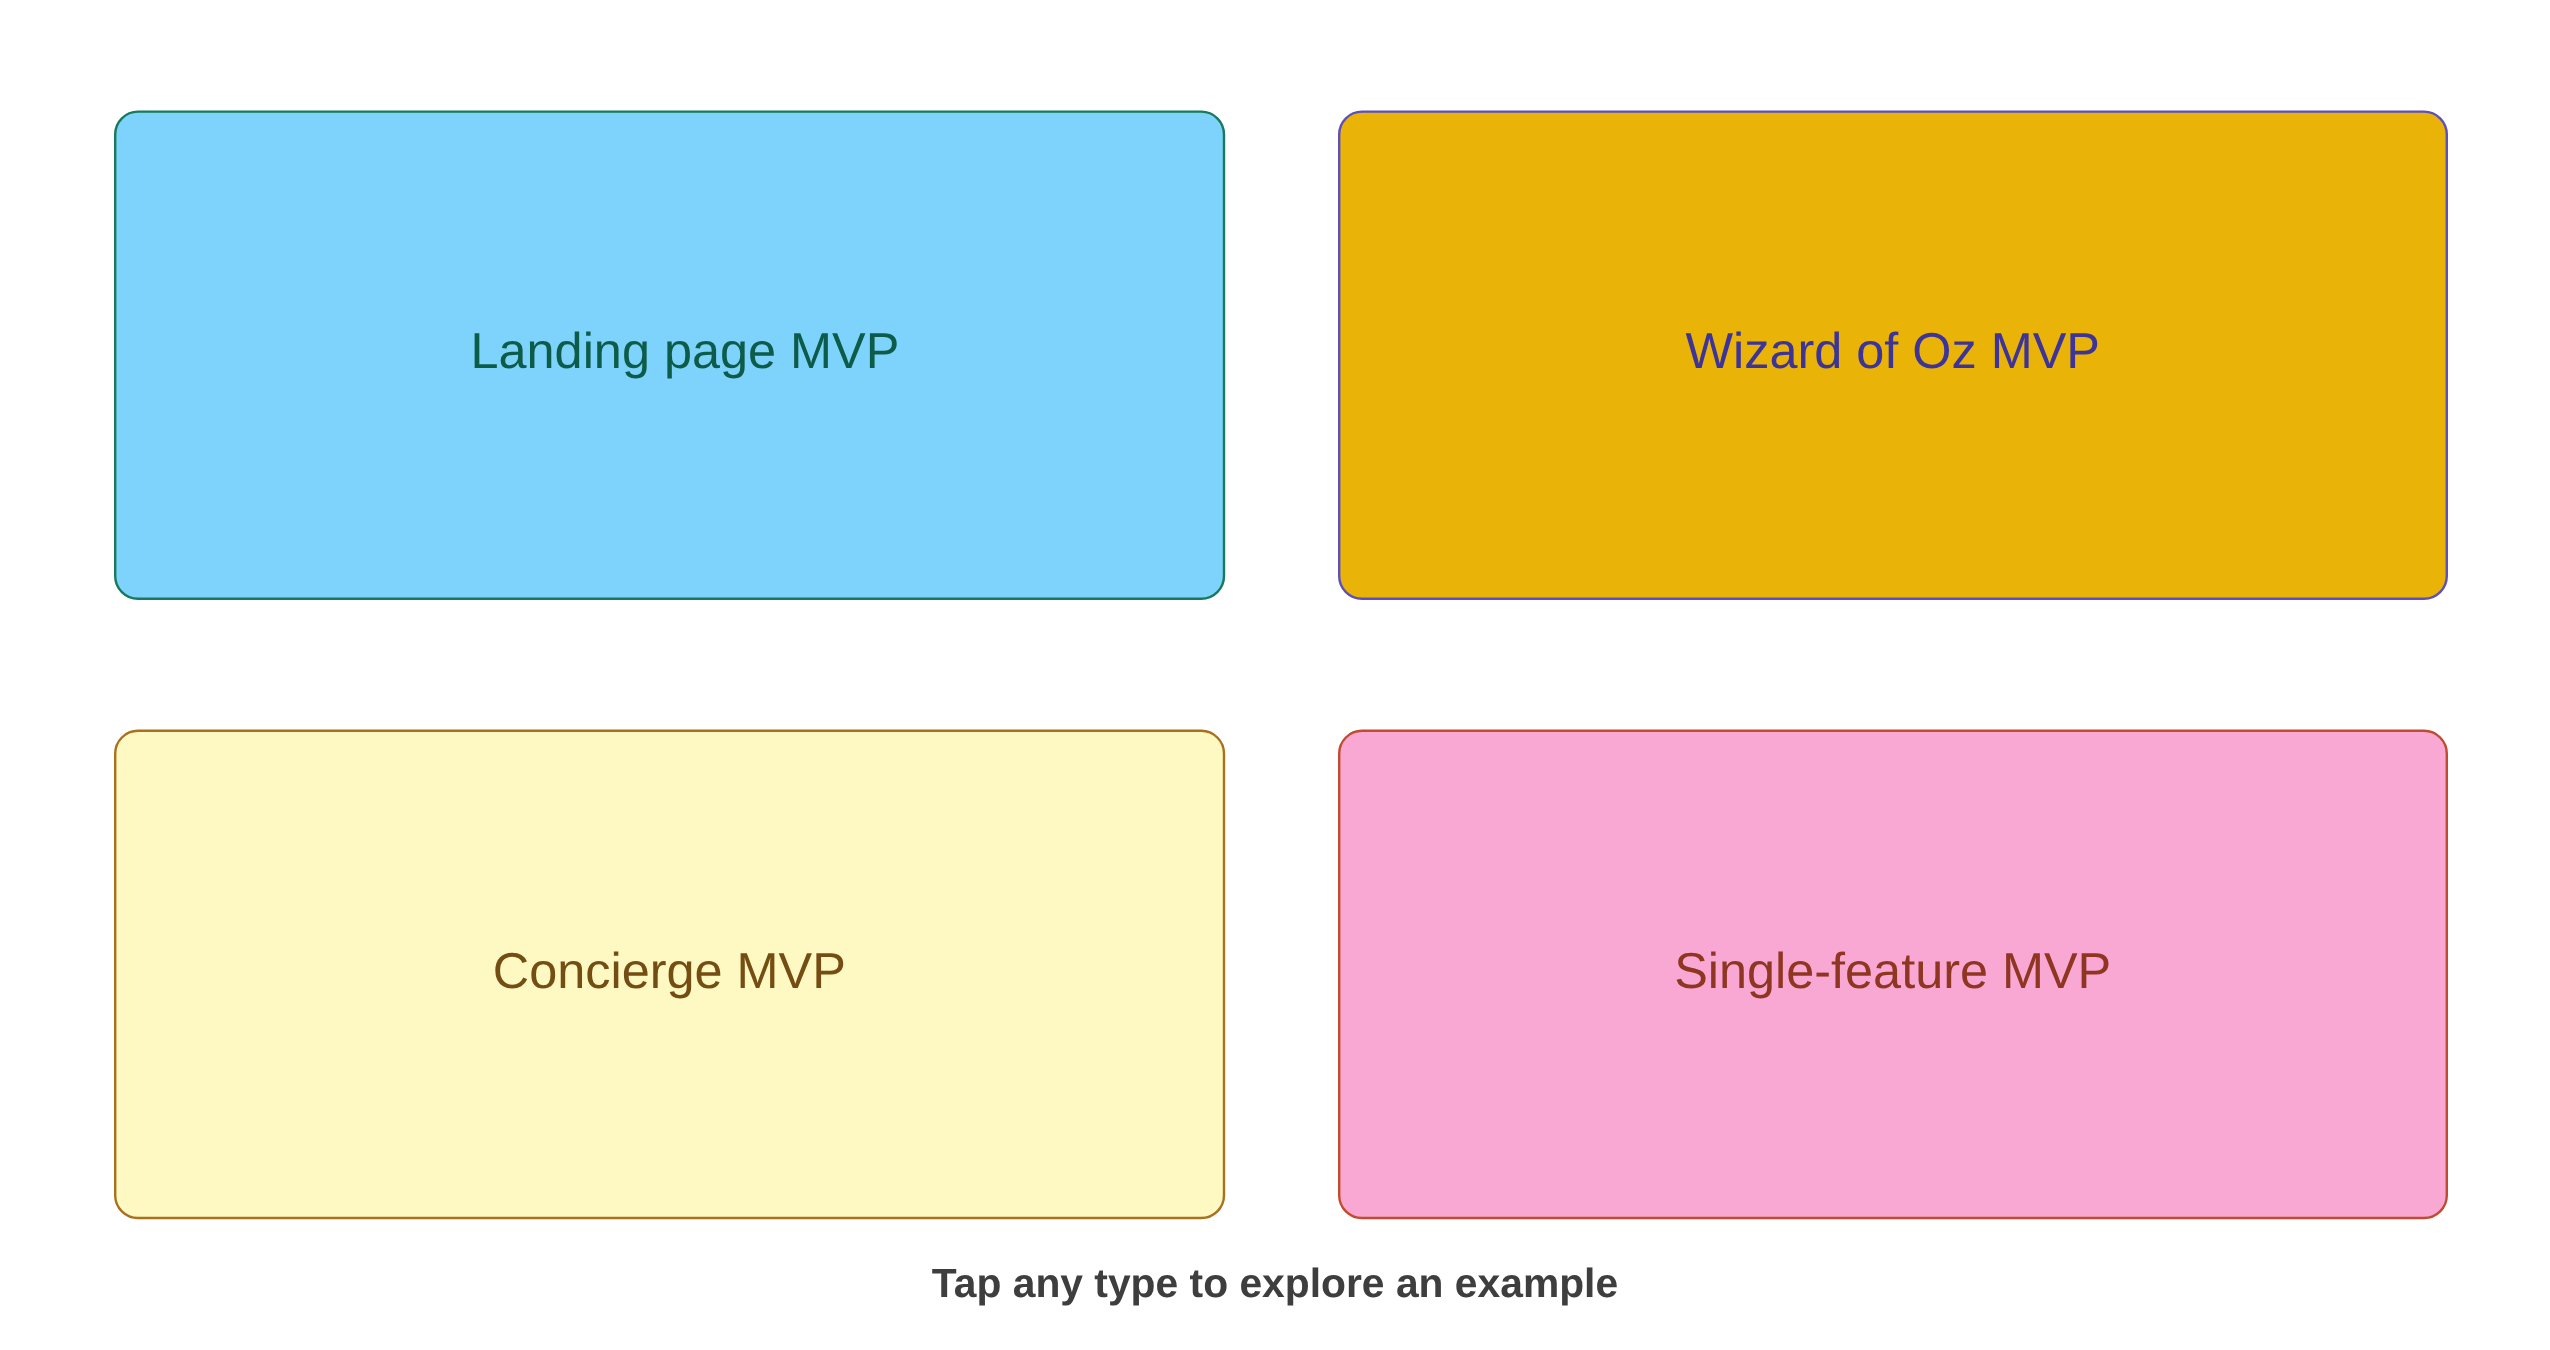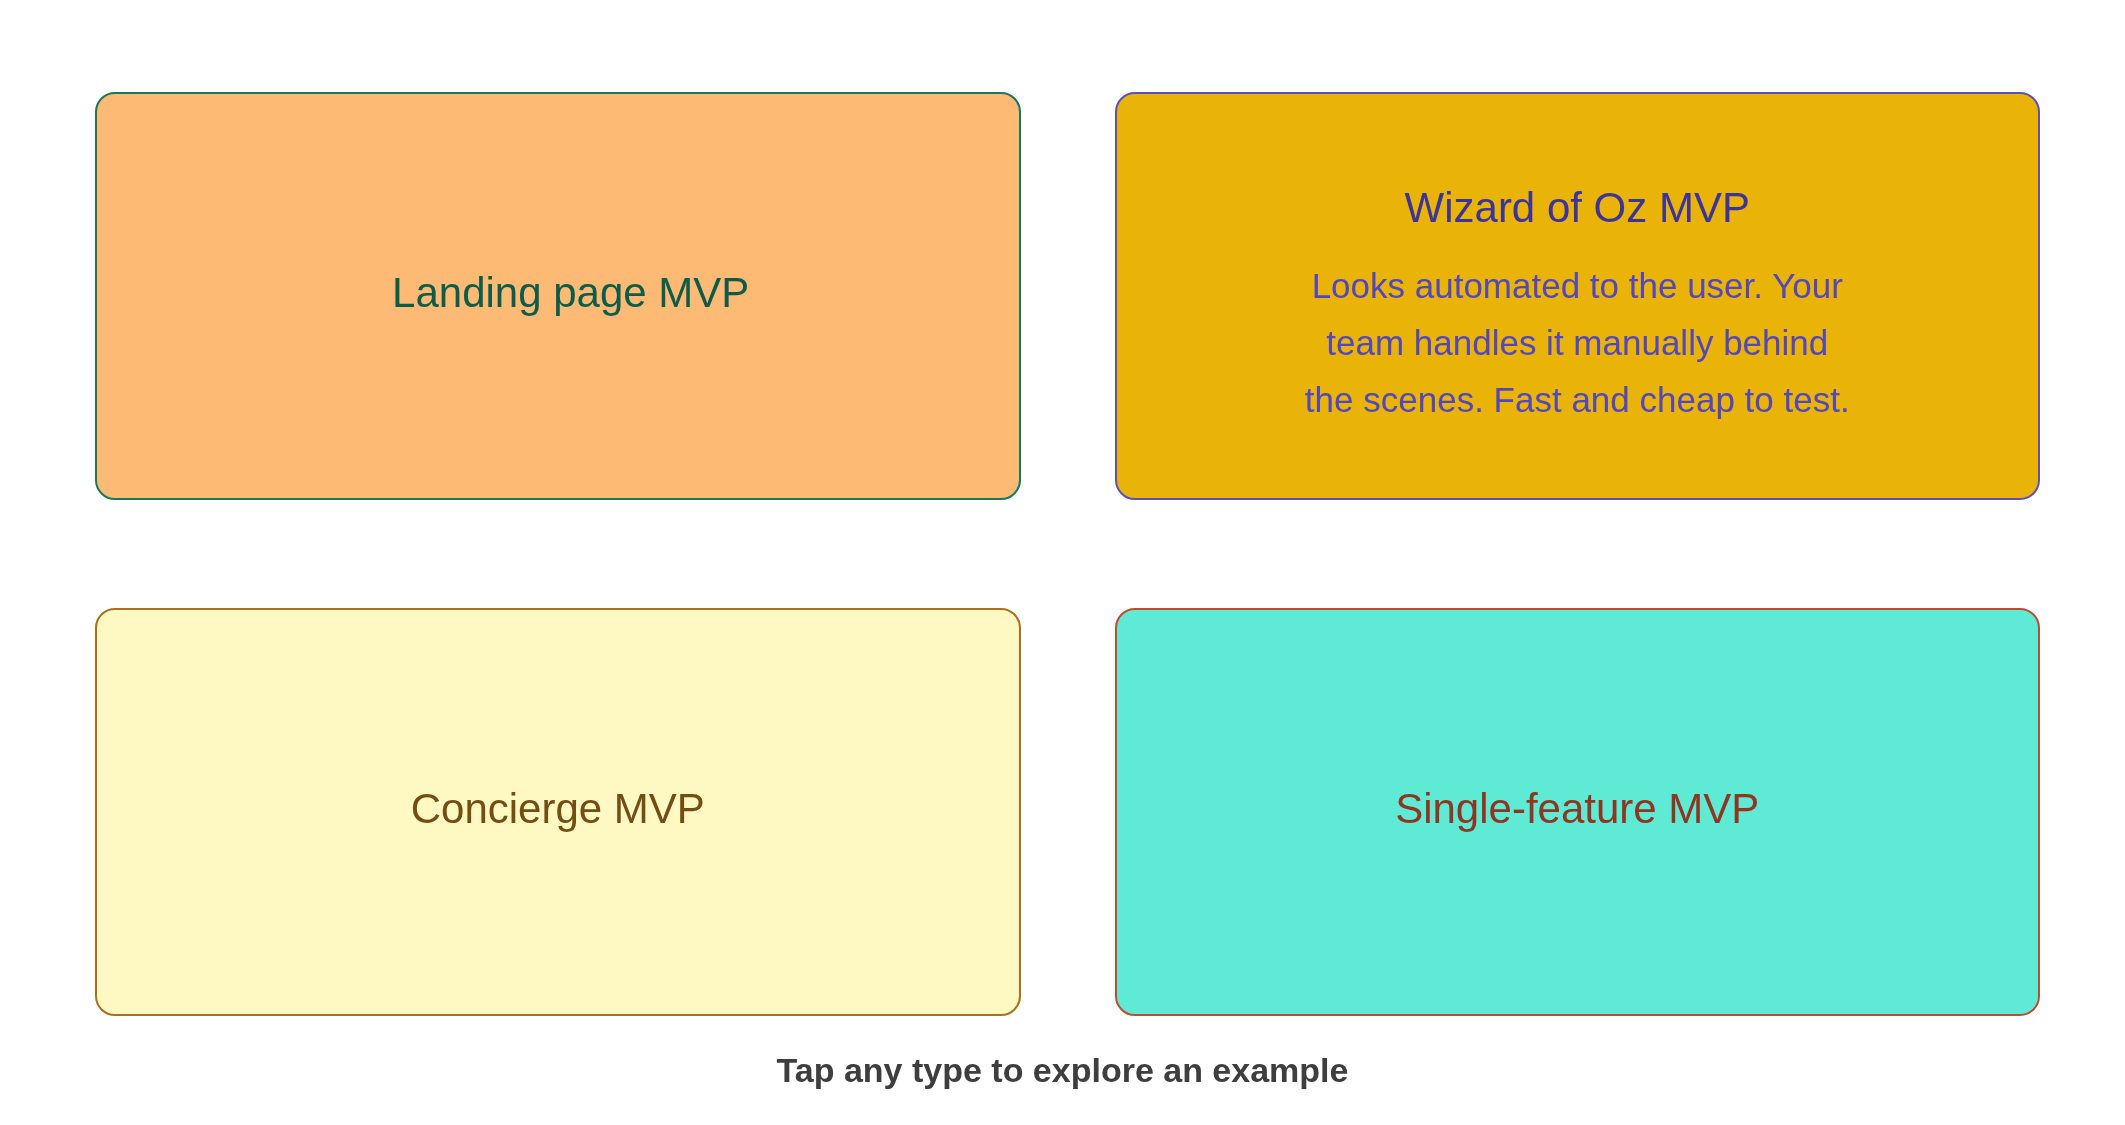--- a/index.html
+++ b/index.html
@@ -62,36 +62,33 @@
     font-weight: bold;
   }
 </style>
 </head>
 <body>
 
 <div class="page">
 
   <div class="grid">
 
-    <div class="card" style="background: #fdba74; border-color: rgb(23, 122, 91); padding-left: 26px;">
+    <div class="card" style="background: #7dd3fc; border-color: rgb(23, 122, 91); padding-left: 26px;">
       <div class="card-title" style="color: rgb(13, 92, 73);">Landing page MVP</div>
     </div>
 
     <div class="card" style="background: #eab308; border-color: rgb(91, 80, 189);">
       <div class="card-title" style="color: rgb(61, 52, 153);">Wizard of Oz MVP</div>
-      <div class="card-body" style="color: rgb(82, 71, 187);">Looks automated to the user. Your
-team handles it manually behind
-the scenes. Fast and cheap to test.</div>
     </div>
 
     <div class="card" style="background: #fef9c3; border-color: rgb(169, 112, 30);">
       <div class="card-title" style="color: rgb(116, 77, 18);">Concierge MVP</div>
     </div>
 
-    <div class="card" style="background: #5eead4; border-color: rgb(193, 75, 46);">
+    <div class="card" style="background: #f9a8d4; border-color: rgb(193, 75, 46);">
       <div class="card-title" style="color: rgb(142, 54, 34);">Single-feature MVP</div>
     </div>
 
   </div>
 
   <div class="footer-hint">Tap any type to explore an example</div>
 
 </div>
 
 </body></html>

